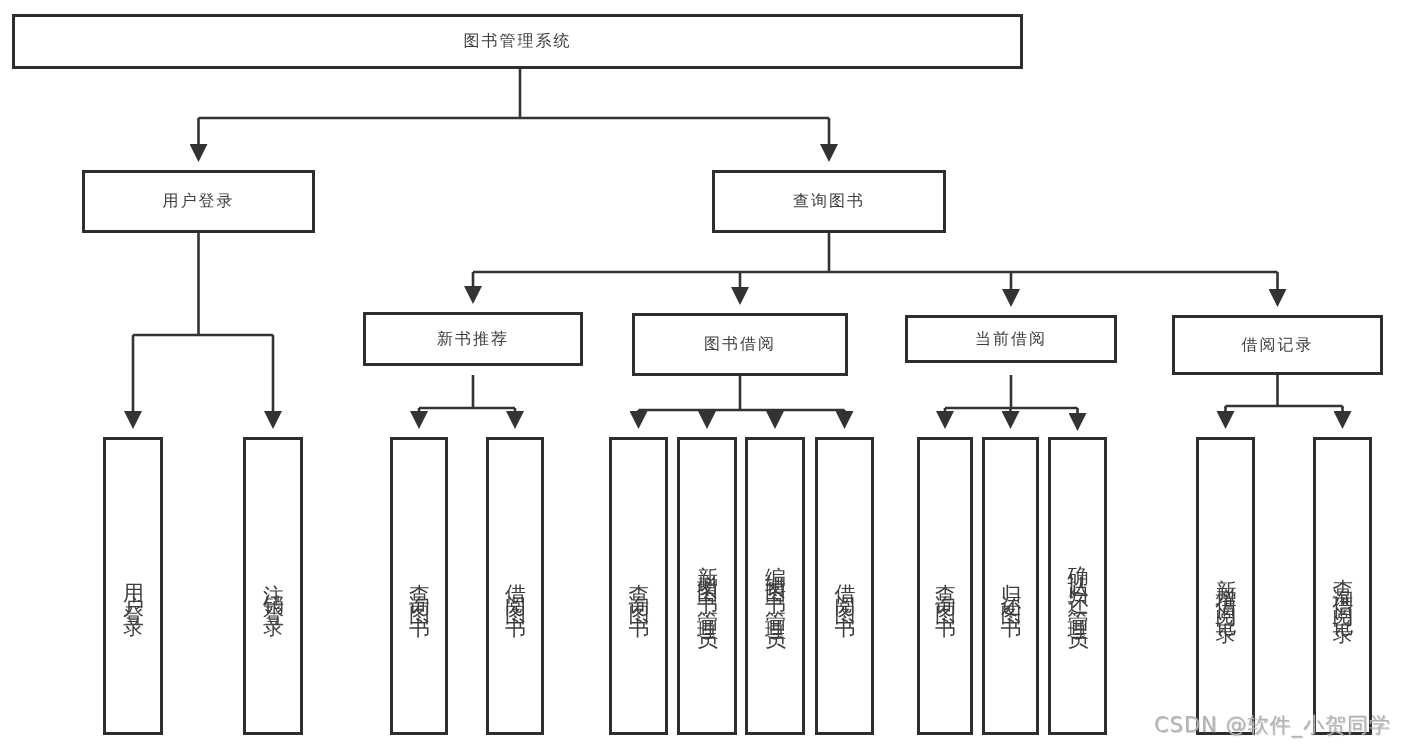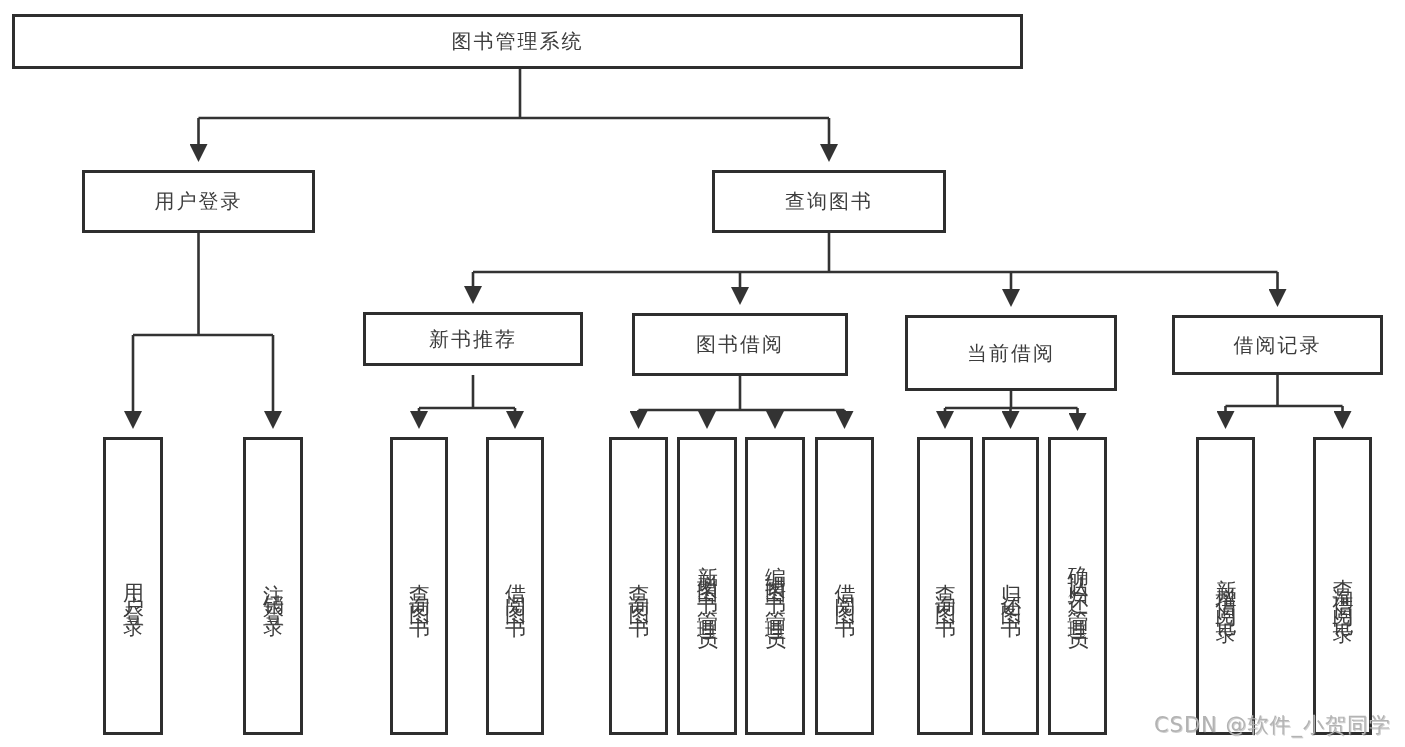--- a/index.html
+++ b/index.html
@@ -17,27 +17,27 @@
   .connectors path,.connectors line{stroke:var(--line);stroke-width:2.6;fill:none;}
   .connectors .arrowhead{fill:var(--line);}
   .node{
     position:absolute;
     background:var(--box-fill);
     border:3px solid var(--box-border);
     color:var(--text);
     display:flex;align-items:center;justify-content:center;
     text-align:center;
   }
-  .node.h{font-size:20px;letter-spacing:2px;}
+  .node.h{font-size:16px;letter-spacing:2px;}
   .node.root{left:12px;top:14px;width:1011px;height:55px;}
   .node.branch-user{left:82px;top:170px;width:233px;height:63px;}
   .node.branch-mgmt{left:712px;top:170px;width:234px;height:63px;}
   .node.l2-newbook{left:363px;top:312px;width:220px;height:54px;}
   .node.l2-borrow{left:632px;top:313px;width:216px;height:63px;}
-  .node.l2-current{left:905px;top:315px;width:212px;height:76px;text-align:right;}
+  .node.l2-current{left:905px;top:315px;width:212px;height:48px;text-align:right;}
   .node.l2-record{left:1172px;top:315px;width:211px;height:60px;}
   .node.leaf{
     top:437px;height:298px;
     writing-mode:vertical-rl;
     font-size:21px;
     letter-spacing:11px;
     line-height:1;
     padding-top:6px;
   }
   .leaf.g1a{left:103px;width:60px;}

